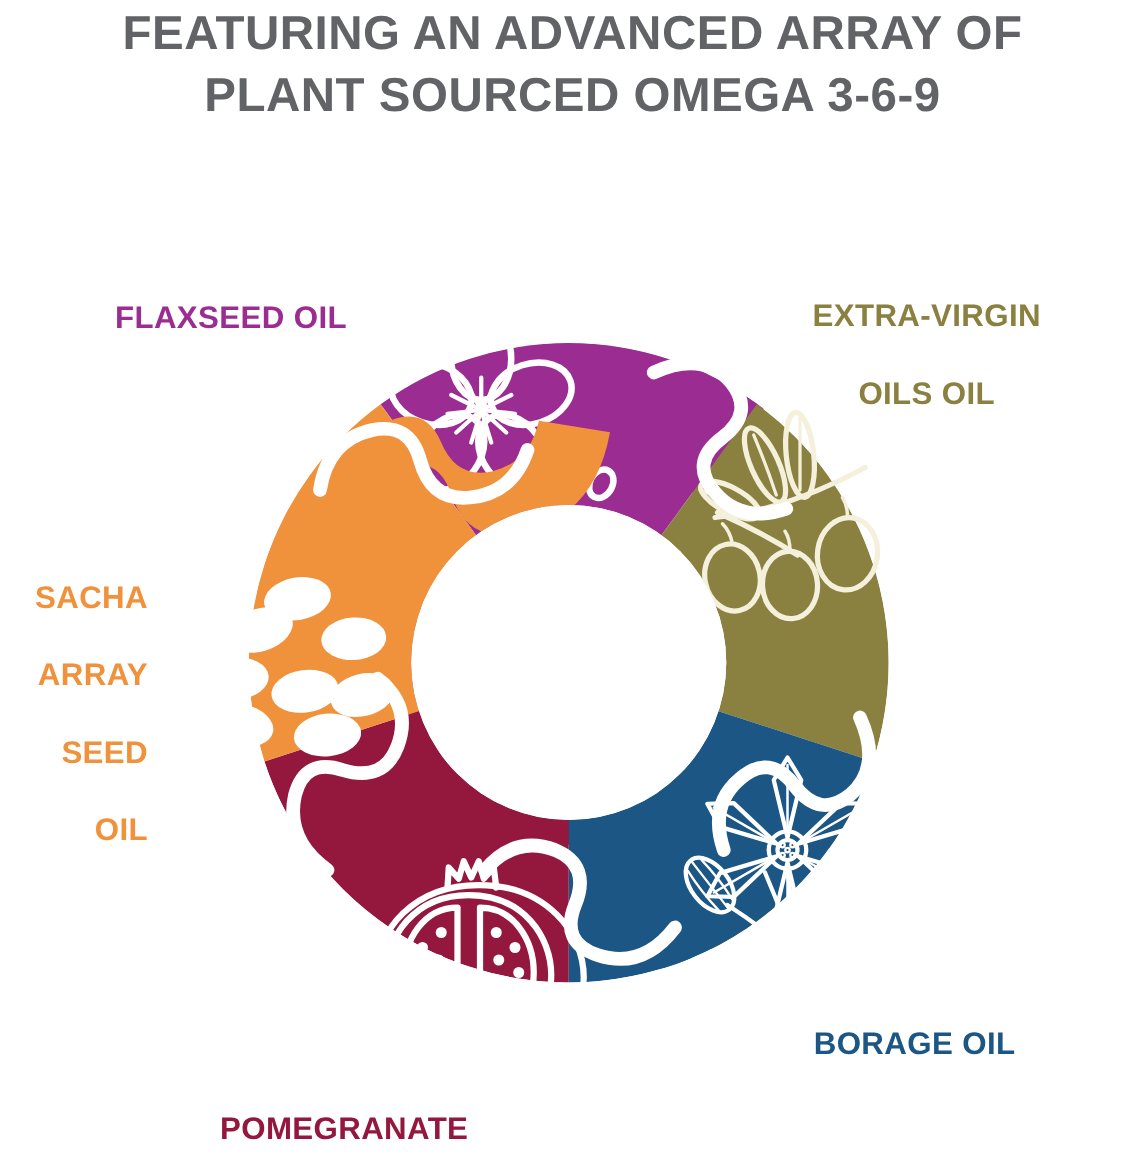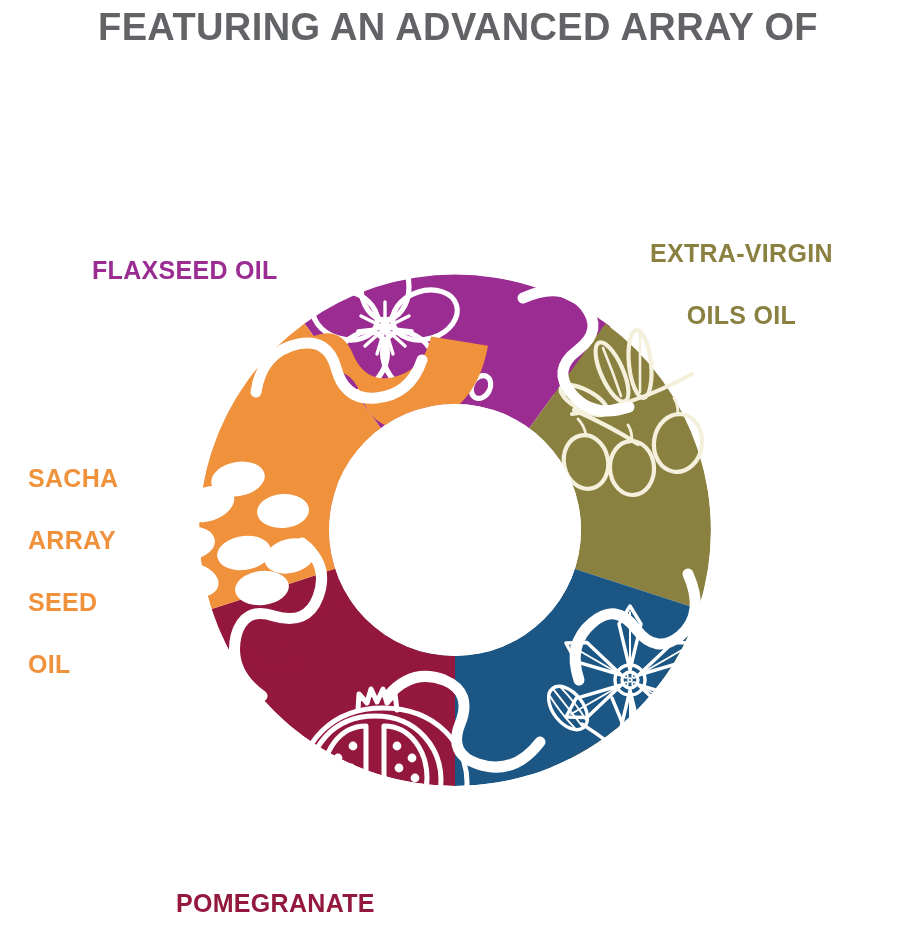--- a/index.html
+++ b/index.html
@@ -55,35 +55,35 @@
     position: absolute;
     font-weight: bold;
     font-size: 25px;
     line-height: 31px;
     letter-spacing: 0.3px;
     font-family: "Liberation Sans", sans-serif;
     white-space: pre-line;
   }
   #label-flaxseed {
     left: 92px;
-    top: 224px;
+    top: 208px;
     color: #9B2C92;
     text-align: left;
   }
   #label-olive {
     left: 650px;
     top: 207px;
     color: #8A8141;
     text-align: center;
   }
   #label-sacha {
     left: 28px;
     top: 432px;
     color: #F0913C;
-    text-align: left;
+    text-align: right;
   }
   #label-pomegranate {
     left: 176px;
     top: 857px;
     color: #94173E;
     text-align: left;
   }
   #label-borage {
     left: 651px;
     top: 789px;
@@ -91,20 +91,21 @@
     text-align: left;
   }
 </style>
 </head>
 <body>
 
 <div id="page">
 
   <div id="headline">
     <span class="line">FEATURING AN ADVANCED ARRAY OF</span>
+    <span class="line">PLANT SOURCED OMEGA 3-6-9</span>
   </div>
 
   <div id="wheel-wrap">
     <svg id="wheel" width="916" height="925" viewBox="0 0 916 925" xmlns="http://www.w3.org/2000/svg">
 
       <defs>
 
         <mask id="ringMask">
           <rect x="0" y="0" width="916" height="925" fill="black"></rect>
           <circle cx="455" cy="530" r="256" fill="white"></circle>
@@ -417,14 +418,17 @@
     <div>ARRAY</div>
     <div>SEED</div>
     <div>OIL</div>
   </div>
 
   <div class="label" id="label-pomegranate">
     <div>POMEGRANATE</div>
     
   </div>
 
+  <div class="label" id="label-borage">
+    <span>BORAGE OIL</span>
+  </div>
 
 </div>
 
 </body></html>

